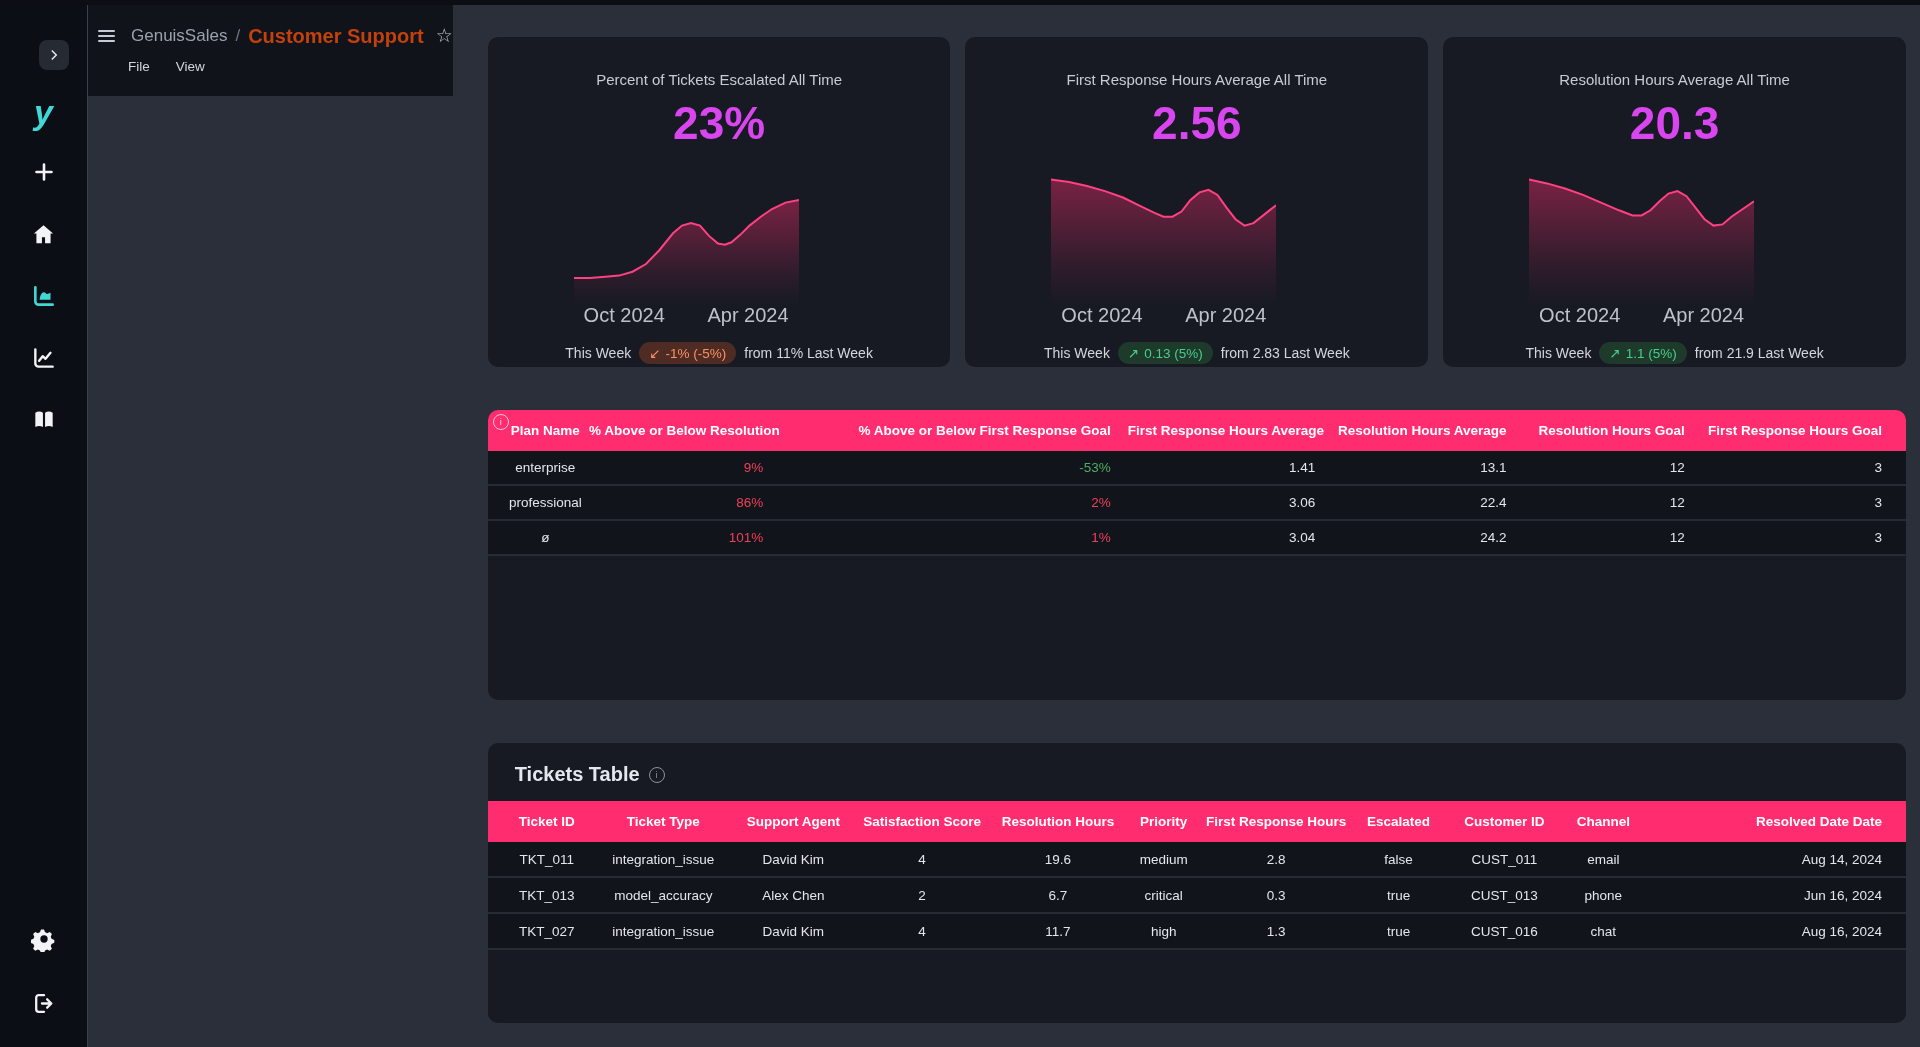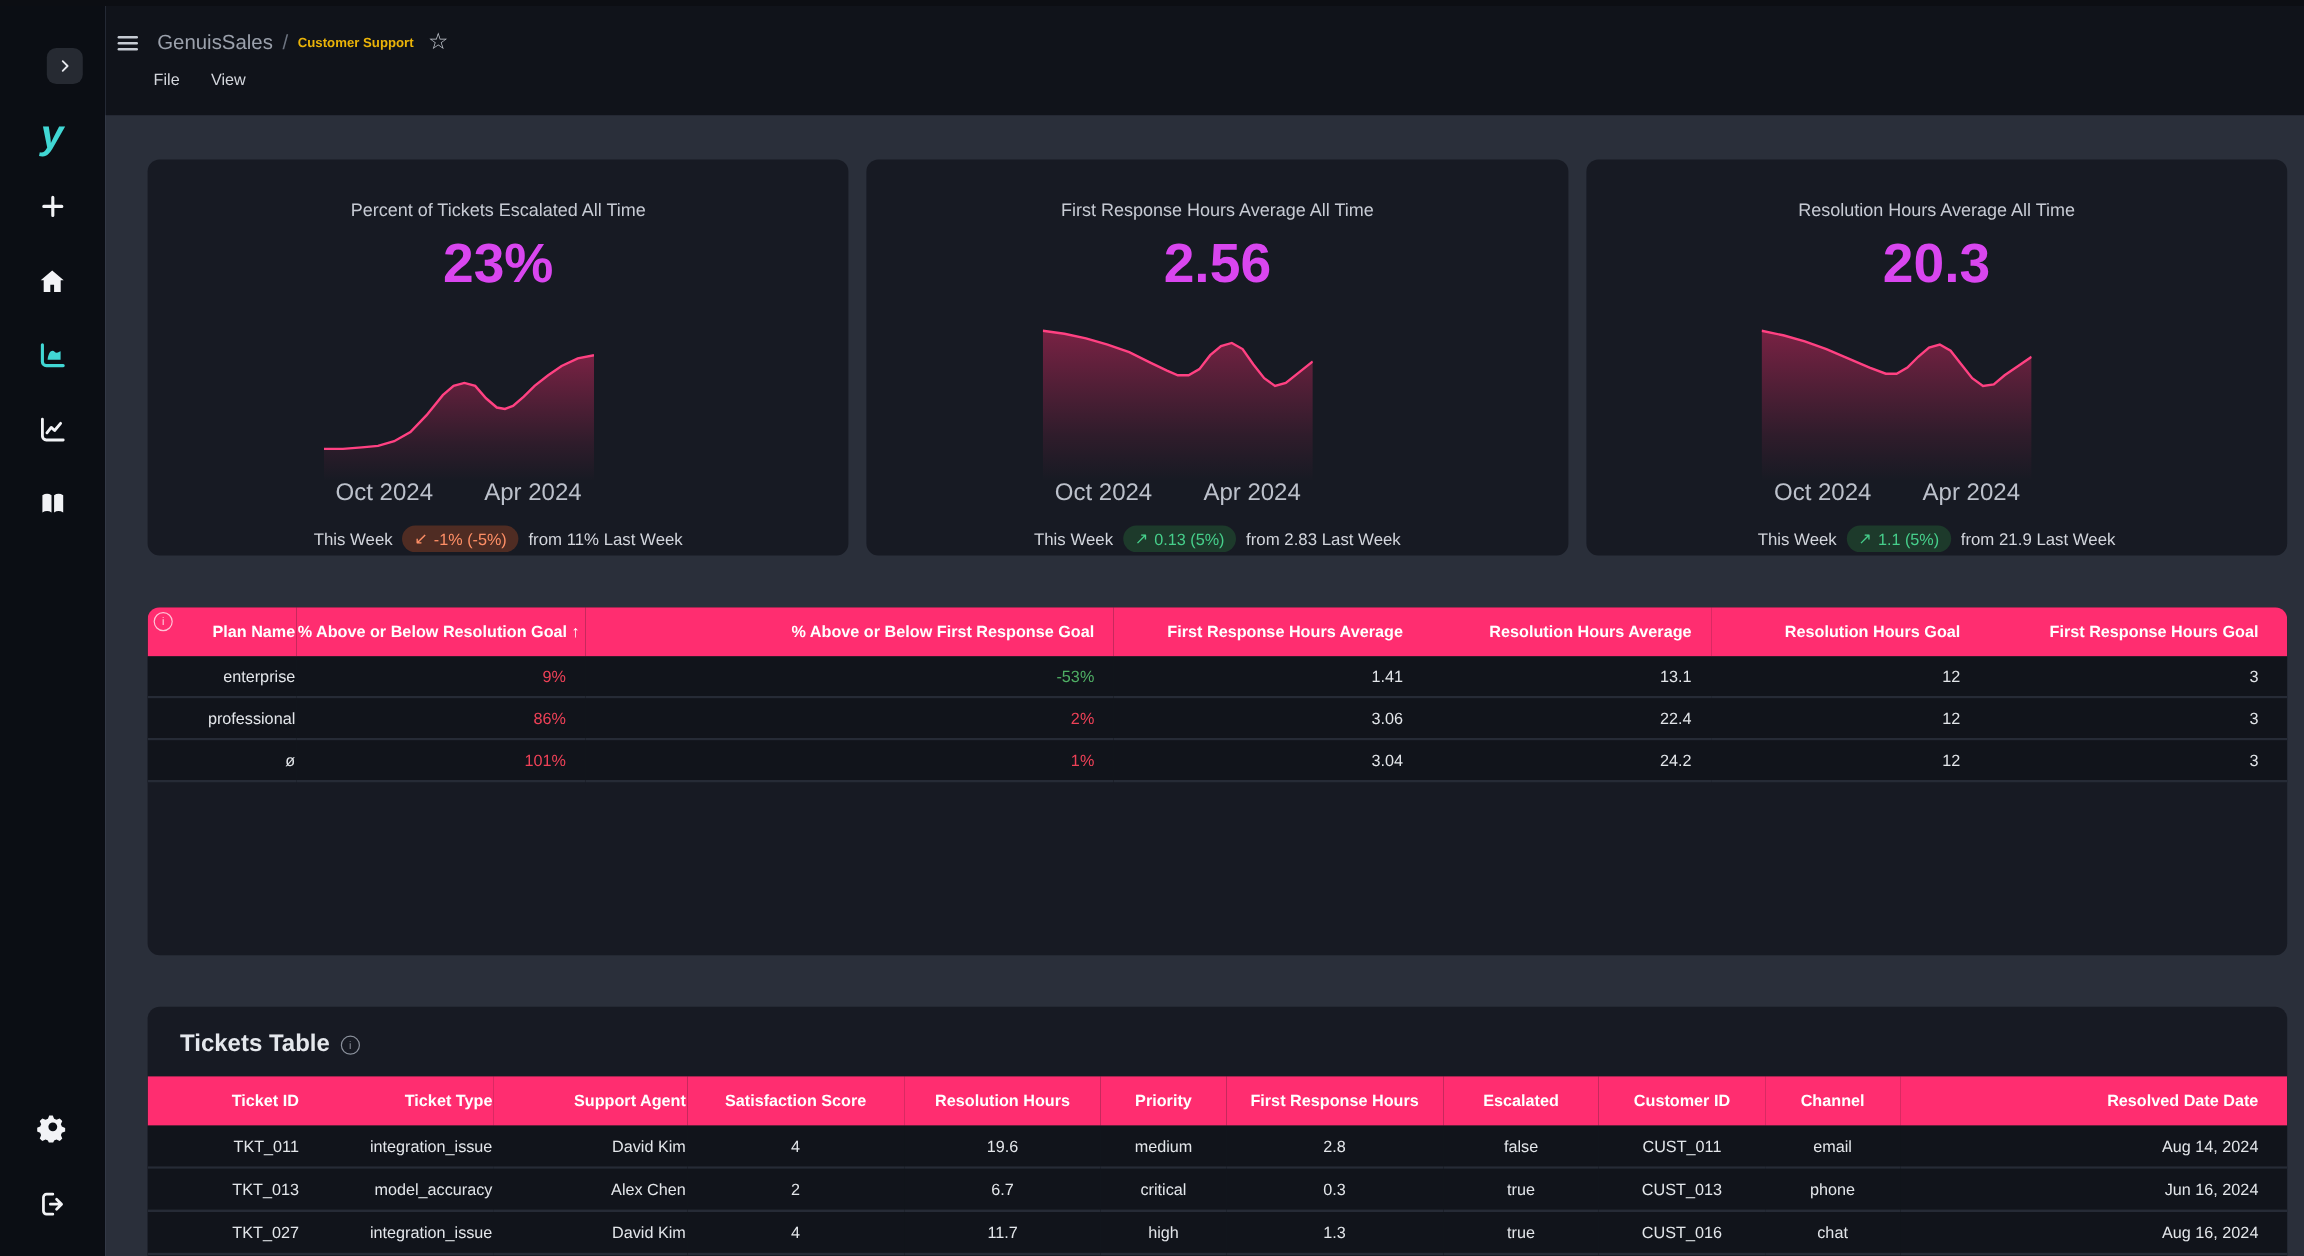--- a/index.html
+++ b/index.html
@@ -11,28 +11,28 @@
   .collapse-btn{align-self:flex-end;margin:40px 18px 0 0;width:30px;height:30px;border-radius:8px;
     background:#262a32;display:flex;align-items:center;justify-content:center;cursor:pointer}
   .logo{margin-top:24px;color:#41d7d4;font-size:34px;font-weight:700;font-style:italic;line-height:36px}
   .nav-icon{width:40px;height:40px;display:flex;align-items:center;justify-content:center;
     margin-top:22px;cursor:pointer}
   .nav-icon svg{display:block}
   .spacer{flex:1}
   .bottom-icon{margin-bottom:24px;margin-top:0}
   
   .content{margin-left:87px;border-left:1px solid #3a414e;height:1047px;box-sizing:border-box;
-    display:flex;flex-direction:column}
+    display:flex;flex-direction:row}
   .header{background:#10131a;height:96px;box-sizing:border-box;padding:20px 0 0 8px;flex:none}
   .crumb-row{display:flex;align-items:center;height:32px}
   .burger{width:17px;display:flex;flex-direction:column;gap:3px;margin:0 16px 0 2px;cursor:pointer}
   .burger div{height:2px;background:#c6cbd3;border-radius:1px}
   .crumb-parent{color:#9ba1ac;font-size:17px;font-weight:500;cursor:pointer}
   .crumb-sep{color:#6d7480;font-size:17px;margin:0 8px}
-  .crumb-current{color:#eab308;font-size:11px;font-weight:700}
+  .crumb-current{color:#c2410c;font-size:20px;font-weight:700}
   .star{color:#c6cbd3;font-size:19px;margin-left:12px;cursor:pointer;line-height:20px}
   .menu-row{display:flex;gap:26px;margin:7px 0 0 32px}
   .menu-item{color:#d3d6dc;font-size:13.5px;cursor:pointer}
   
   .main{padding:37px 14px 0 35px;flex:1;box-sizing:border-box}
   .kpi-row{display:flex;gap:15px}
   .kpi-card{flex:1;height:330px;background:#171a23;border-radius:10px;box-sizing:border-box;
     display:flex;flex-direction:column;align-items:center}
   .kpi-title{margin-top:34px;font-size:15px;color:#c7cbd4;line-height:18px}
   .kpi-value{margin-top:8px;font-size:46px;line-height:52px;font-weight:600;color:#d946ef}
@@ -56,21 +56,21 @@
   .panel-title-row{display:flex;align-items:center;gap:9px;padding:20px 0 15px 27px}
   .panel-title{font-size:20px;font-weight:600;color:#e4e7ec}
   .info-gray{width:14px;height:14px;border-radius:50%;border:1.5px solid #8b919c;color:#8b919c;
     font-size:9px;display:flex;align-items:center;justify-content:center;cursor:pointer}
   table{width:100%;border-collapse:separate;border-spacing:0;table-layout:fixed}
   thead th{background:#ff2d70;color:#ffffff;font-size:13.5px;font-weight:700;height:39px;
     white-space:nowrap;overflow:hidden;cursor:pointer}
   tbody td{background:#11141b;color:#e3e6ea;font-size:13.5px;height:31px;
     border-bottom:2px solid #262b36;white-space:nowrap;overflow:hidden}
   .tickets tbody td{height:32px}
-  .al-left{text-align:right;padding-left:16px}
+  .al-left{text-align:center;padding-left:16px}
   .al-right{text-align:right;padding-right:16px}
   .al-center{text-align:center}
   th:last-child.al-right,td:last-child.al-right{padding-right:24px}
   .neg{color:#ee4157}
   .pos{color:#4fae64}
 </style>
 </head>
 <body>
 
 <div class="topline"></div>

